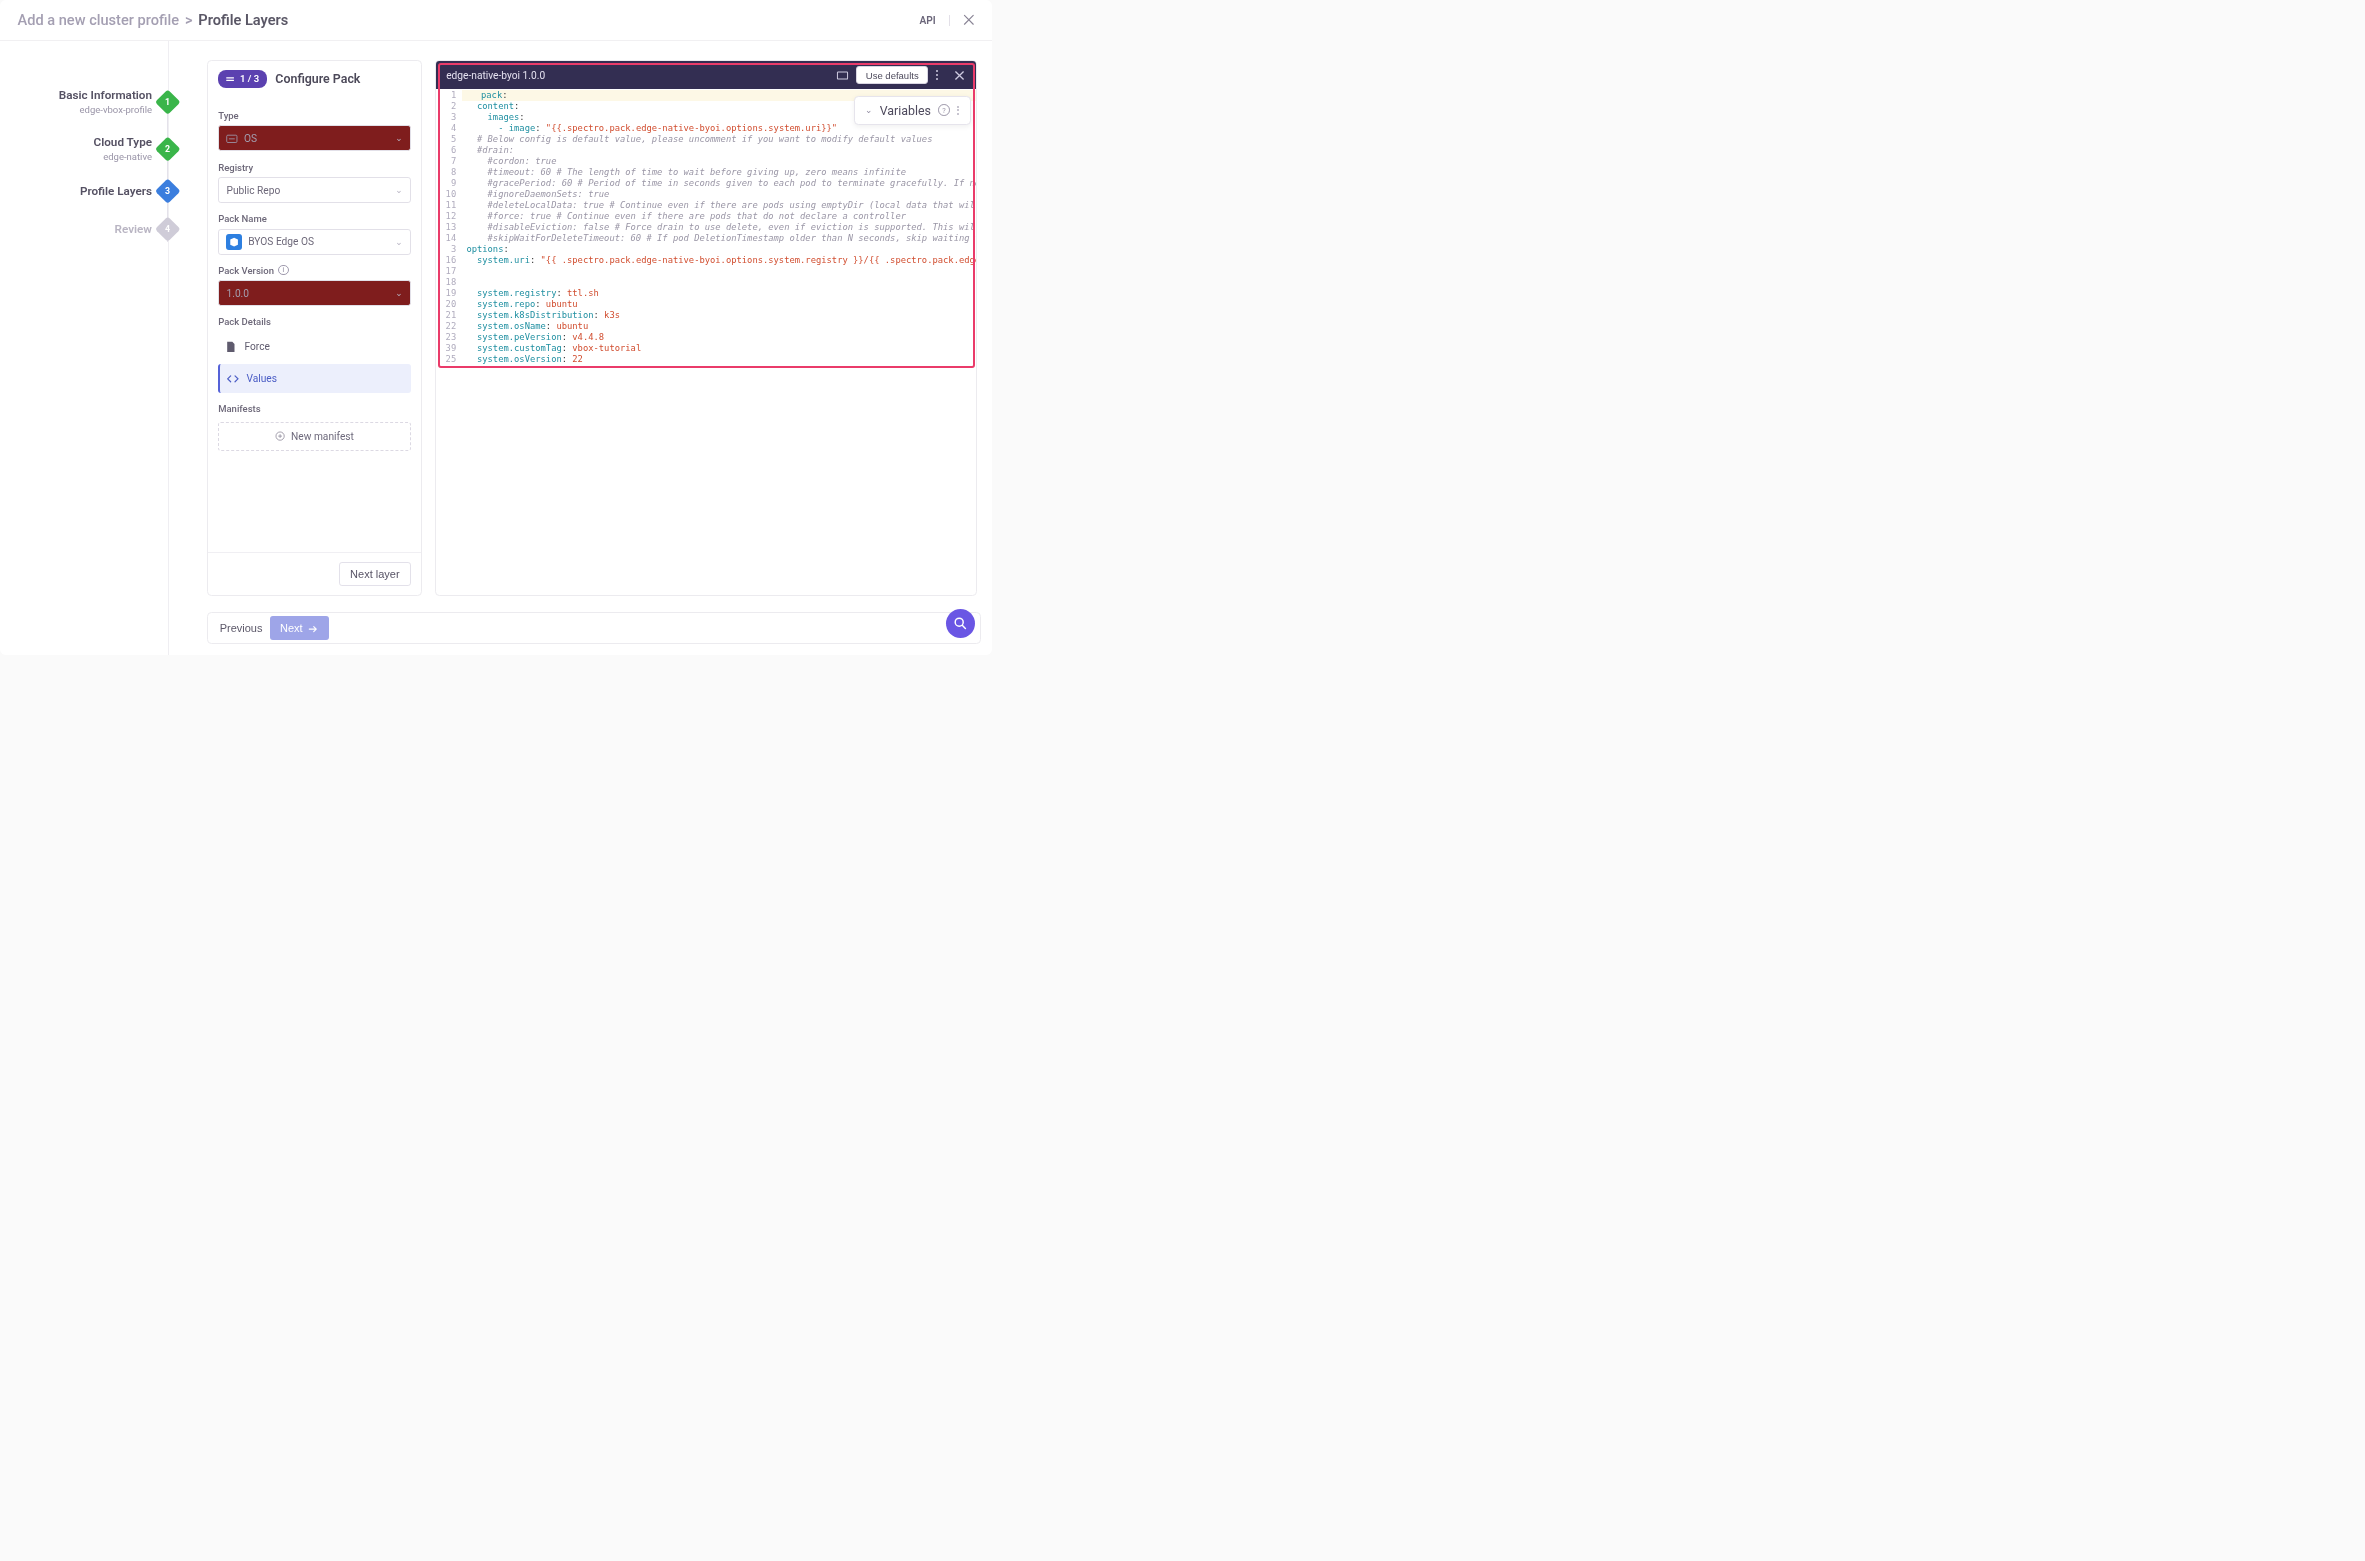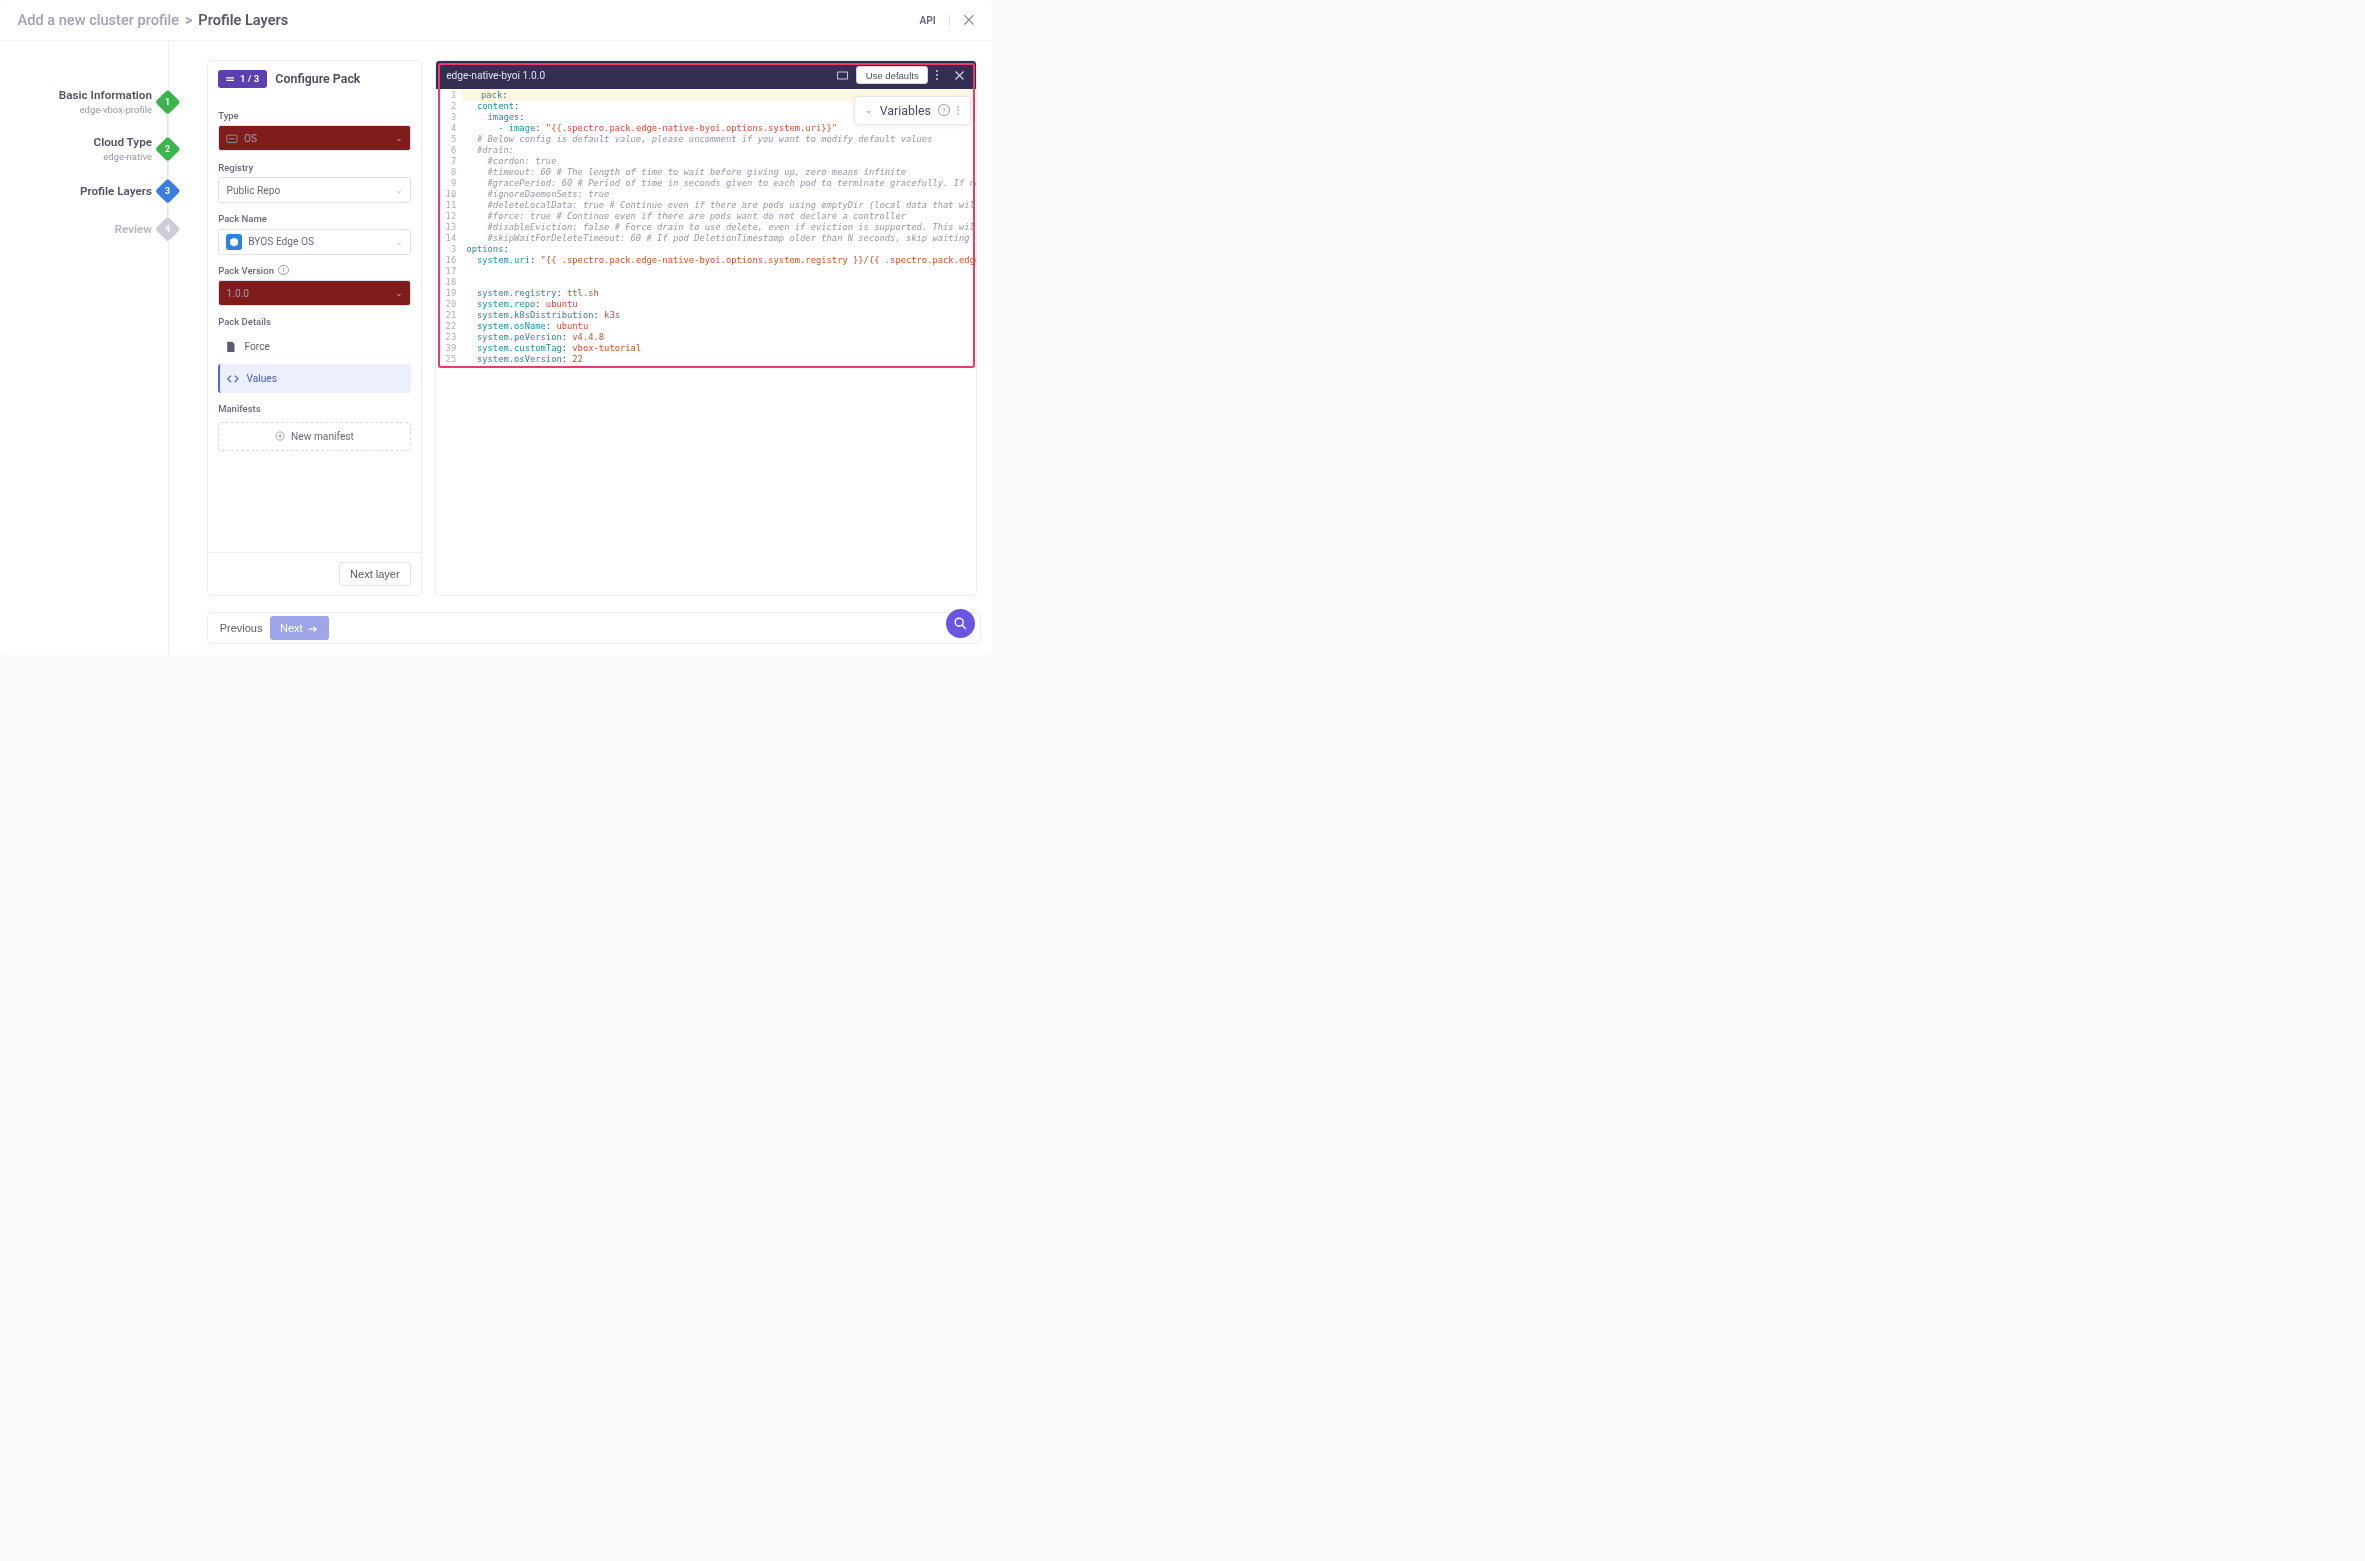--- a/index.html
+++ b/index.html
@@ -21,21 +21,21 @@
 .step-badge { width:17.5px; height:17.5px; transform: rotate(45deg); border-radius:2.9px; display:flex; align-items:center; justify-content:center; font-size:8.8px; font-weight:700; color:#fff; margin-right:-8.8px; position:relative; z-index:2; }
 .step-badge span { transform: rotate(-45deg); }
 .sb-green { background:#3ab54a; }
 .sb-blue { background:#3b7ede; }
 .sb-grey { background:#cfccd8; }
 .step-line { position:absolute; right:0; top:50%; width:0.7px; height:51px; background:#e4e2ea; z-index:1;}
 .content { flex:1; padding: 19px 14.6px 0 38px; overflow:hidden; }
 .panels { display:flex; gap:13px; height: 536px; }
 .left-panel { width:215px; background:#fff; border:0.7px solid #ecebef; border-radius:4.4px; display:flex; flex-direction:column;}
 .lp-head { display:flex; align-items:center; gap:8.8px; padding: 8.8px 10.2px;}
-.lp-badge { background:#5b41b0; color:#fff; font-size:9.5px; font-weight:600; padding:3.7px 7.3px; border-radius:3px; display:flex; align-items:center; gap:4.4px;}
+.lp-badge { background:#5b41b0; color:#fff; font-size:9.5px; font-weight:600; padding:3.7px 7.3px; border-radius:8px; display:flex; align-items:center; gap:4.4px;}
 .lp-title { font-size:12.4px; font-weight:600; color:#4c4959; }
 .lp-body { padding: 2.9px 10.2px; flex:1; overflow:auto;}
 .fld-label { font-size:9.5px; color:#6d6879; margin: 10.2px 0 4.4px 0; font-weight:500; display:flex; align-items:center; gap:4.4px;}
 .select { width:100%; height:26px; border:0.7px solid #e2e0e8; border-radius:2.9px; display:flex; align-items:center; padding:0 7.3px; font-size:10.2px; color:#6d6879; background:#fff; position:relative;}
 .select.disabled { background:#7f1d1d; color:#a39eaf; }
 .select .caret { position:absolute; right:7.3px; top:50%; transform:translateY(-50%); color:#b6b2c1; font-size:8.8px;}
 .select .leading { margin-right:5.8px; color:#9b96a8; display:flex; }
 .select .leading svg { width:11.7px; height:11.7px; }
 .pack-logo { width:16px; height:16px; background:#2d7fe0; border-radius:2.9px; display:flex; align-items:center; justify-content:center; margin-right:5.8px;}
 .pack-logo svg { width:10.2px; height:10.2px; color:#fff;}
@@ -274,21 +274,21 @@
 </span><span>  <span class="k">content</span>:
 </span><span>    <span class="k">images</span>:
 </span><span>      <span class="k">- image</span>: <span class="s">"{{.spectro.pack.edge-native-byoi.options.system.uri}}"</span>
 </span><span>  <span class="c"># Below config is default value, please uncomment if you want to modify default values</span>
 </span><span>  <span class="c">#drain:</span>
 </span><span>    <span class="c">#cordon: true</span>
 </span><span>    <span class="c">#timeout: 60 # The length of time to wait before giving up, zero means infinite</span>
 </span><span>    <span class="c">#gracePeriod: 60 # Period of time in seconds given to each pod to terminate gracefully. If negative, the defaul</span>
 </span><span>    <span class="c">#ignoreDaemonSets: true</span>
 </span><span>    <span class="c">#deleteLocalData: true # Continue even if there are pods using emptyDir (local data that will be deleted when t</span>
-</span><span>    <span class="c">#force: true # Continue even if there are pods want do not declare a controller</span>
+</span><span>    <span class="c">#force: true # Continue even if there are pods that do not declare a controller</span>
 </span><span>    <span class="c">#disableEviction: false # Force drain to use delete, even if eviction is supported. This will bypass checking P</span>
 </span><span>    <span class="c">#skipWaitForDeleteTimeout: 60 # If pod DeletionTimestamp older than N seconds, skip waiting for the pod. Second</span>
 </span><span><span class="k">options</span>:
 </span><span>  <span class="k">system.uri</span>: <span class="s">"{{ .spectro.pack.edge-native-byoi.options.system.registry }}/{{ .spectro.pack.edge-native-byoi.optio</span>
 </span><span>
 </span><span>
 </span><span>  <span class="k">system.registry</span>: <span class="s">ttl.sh</span>
 </span><span>  <span class="k">system.repo</span>: <span class="s">ubuntu</span>
 </span><span>  <span class="k">system.k8sDistribution</span>: <span class="s">k3s</span>
 </span><span>  <span class="k">system.osName</span>: <span class="s">ubuntu</span>

